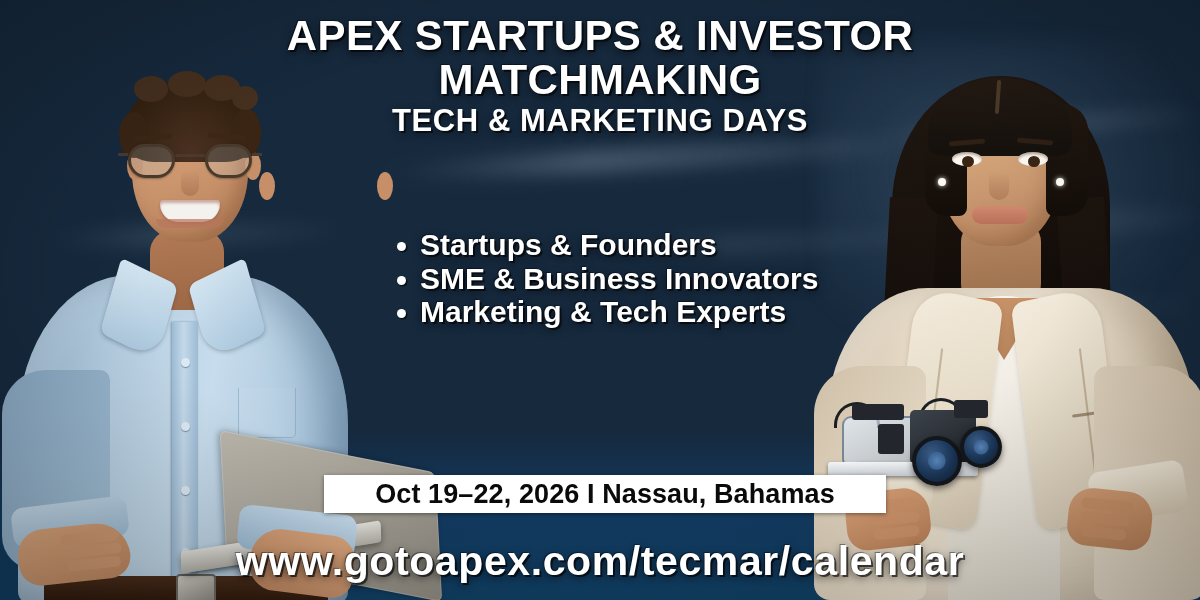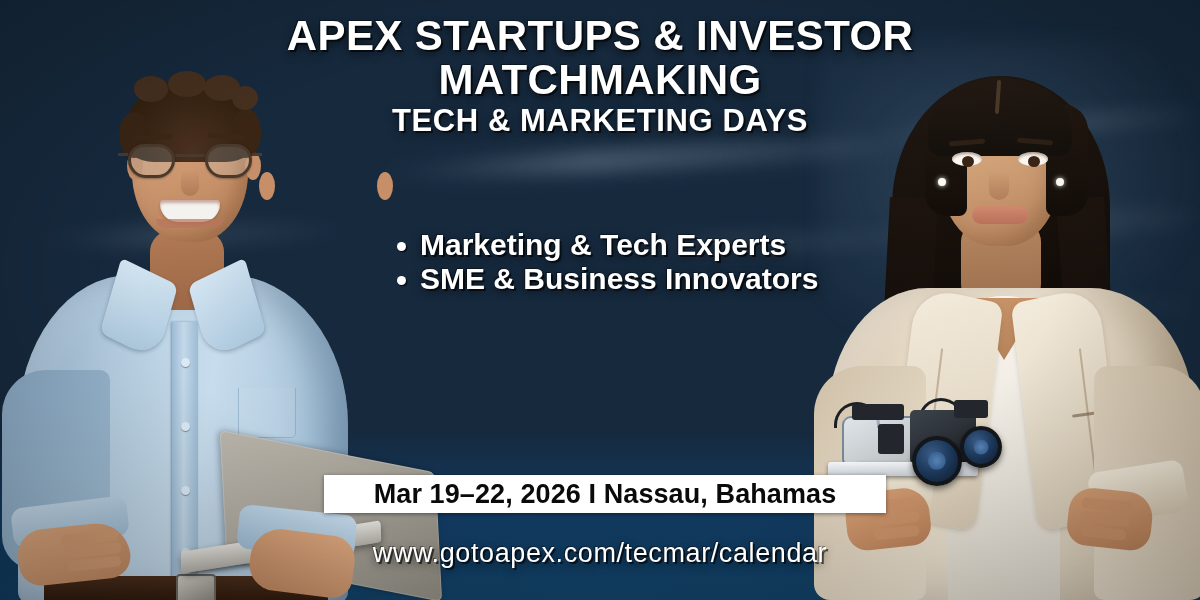--- a/index.html
+++ b/index.html
@@ -436,22 +436,22 @@
     font-weight:bold;
     font-size:27px;
     letter-spacing:.1px;
     color:#0a0a0a;
     white-space:nowrap;
   }
 
   .url {
     left:0; top:538px; width:1200px;
     text-align:center;
-    font-weight:normal;
-    font-size:27px;
+    font-weight:bold;
+    font-size:41px;
     letter-spacing:.6px;
     color:#ffffff;
     text-shadow:
       2px 2px 0 rgba(0,0,0,.62),
       -1px -1px 0 rgba(0,0,0,.4),
       0 3px 9px rgba(0,0,0,.6);
   }
 </style>
 </head>
 <body>
@@ -589,23 +589,24 @@
 
   <div class="txt subhead">TECH &amp; MARKETING DAYS</div>
 
   <div class="txt headline">
     <span class="l1">APEX STARTUPS &amp; INVESTOR</span>
     <span class="l2">MATCHMAKING</span>
   </div>
 
 
   <ul class="txt bullets">
+    <li>Startups &amp; Founders</li>
+    <li>SME &amp; Business Innovators</li>
     <li>Marketing &amp; Tech Experts</li>
-    <li>SME &amp; Business Innovators</li>
   </ul>
 
   <div class="txt" id="date-banner">
-    <span>Mar 19–22, 2026 I Nassau, Bahamas</span>
+    <span>Oct 19–22, 2026 I Nassau, Bahamas</span>
   </div>
 
   <div class="txt url">www.gotoapex.com/tecmar/calendar</div>
 
 </div>
 
 </body></html>

